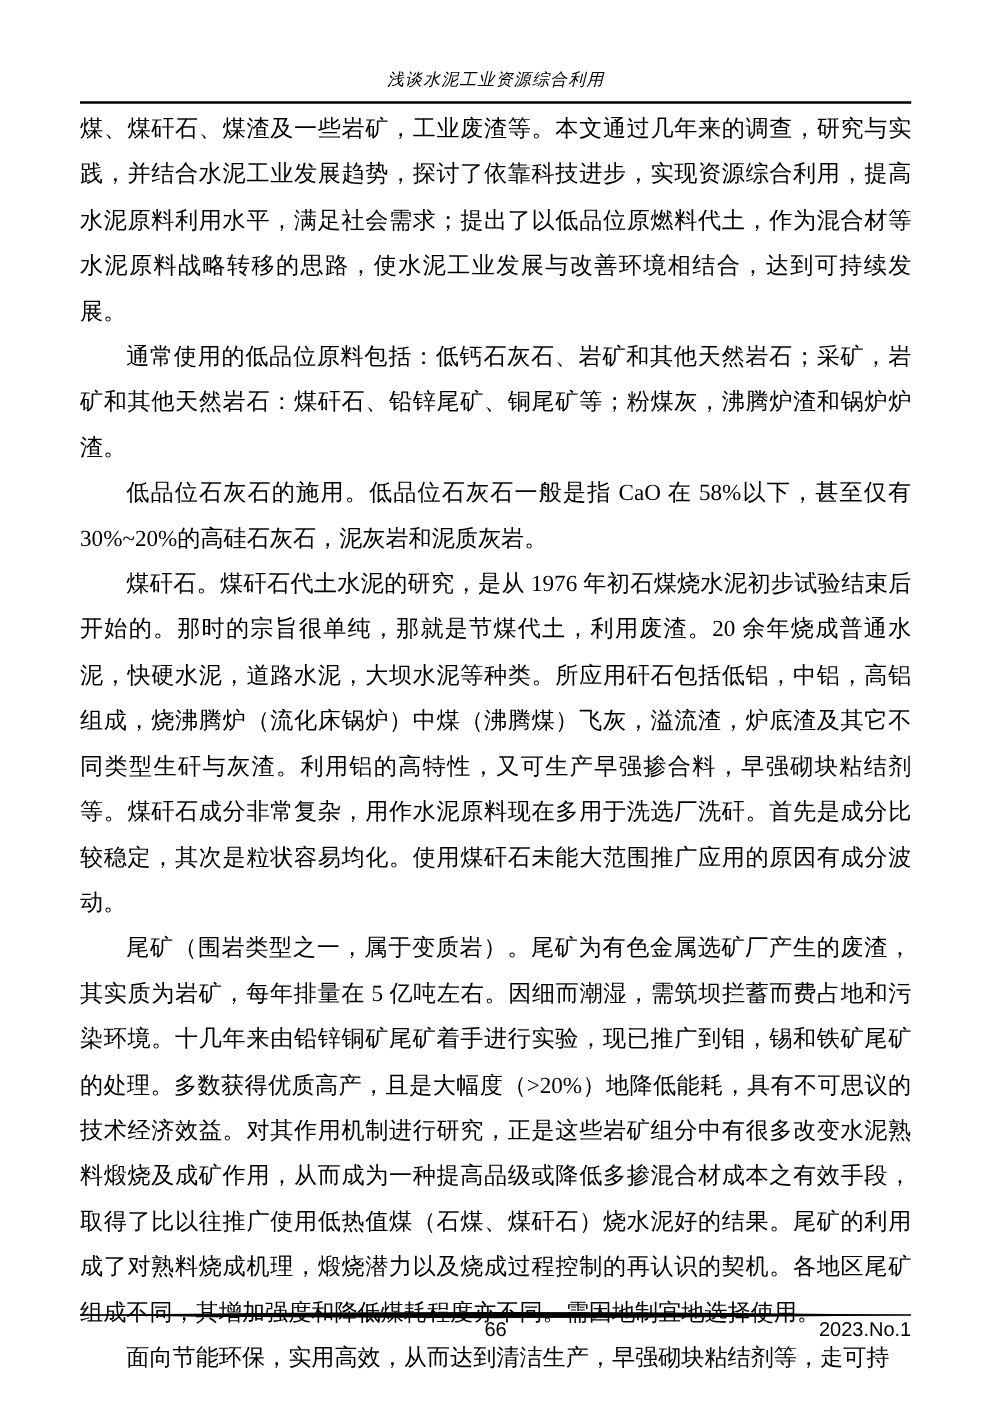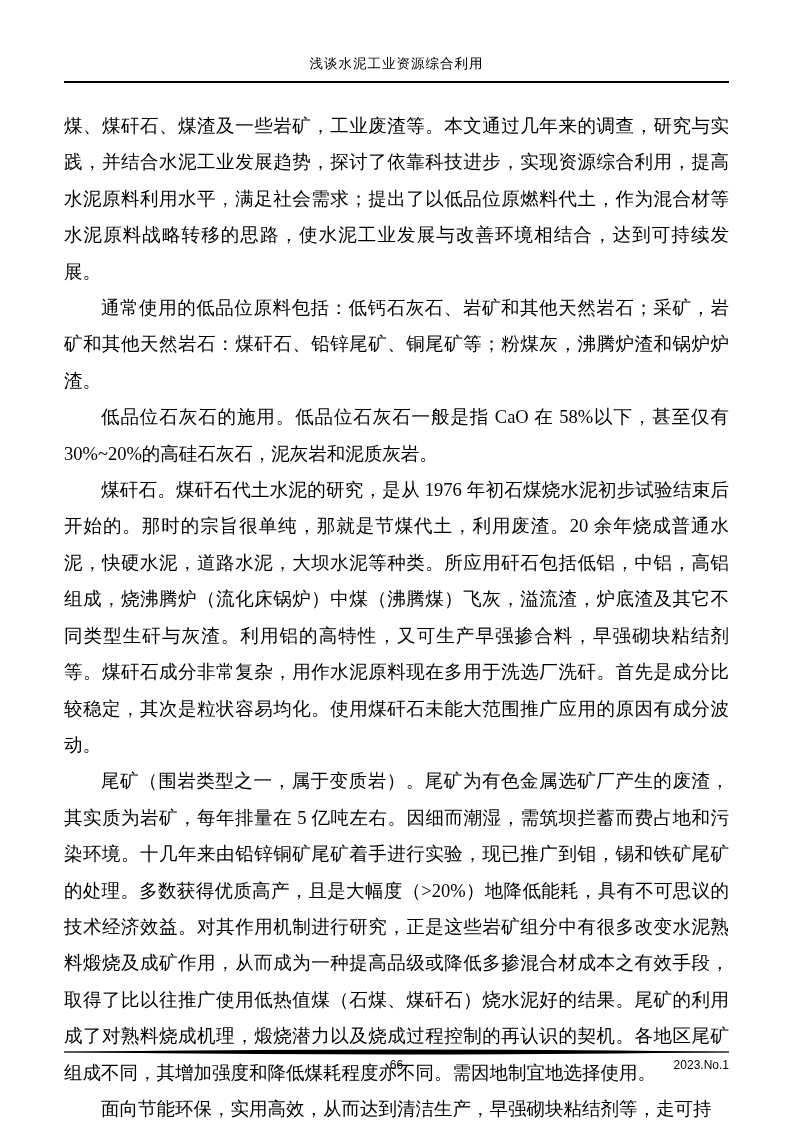--- a/index.html
+++ b/index.html
@@ -15,20 +15,21 @@
     overflow: hidden;
     font-family: "Liberation Serif", serif;
     color: #000000;
   }
   
   .header {
     position: absolute;
     top: 0;
     left: 64px;
     width: 665px;
+    font-style: italic;
   }
   .header-title {
     padding-top: 55px;
     text-align: center;
     font-size: 13.5px;
     line-height: 17px;
     letter-spacing: 1px;
     color: #000000;
   }
   .header-rule {
@@ -48,21 +49,20 @@
     text-justify: inter-ideograph;
     color: #000000;
   }
   .body-text p {
     margin: 0;
     padding: 0;
     text-indent: 2em;
   }
   .body-text p.continuation {
     text-indent: 0;
-    margin-top: 22px;
   }
   
   .footer-rule {
     position: absolute;
     top: 1048px;
     left: 64px;
     width: 665px;
     height: 8px;
   }
   .footer-rule svg {
@@ -70,21 +70,21 @@
     width: 665px;
     height: 8px;
   }
   .footer-row {
     position: absolute;
     top: 1056px;
     left: 64px;
     width: 665px;
     height: 20px;
     font-family: "Liberation Sans", sans-serif;
-    font-size: 12px;
+    font-size: 16px;
     line-height: 18px;
     color: #000000;
   }
   .footer-page-number {
     position: absolute;
     left: 0;
     width: 100%;
     text-align: center;
   }
   .footer-issue {

